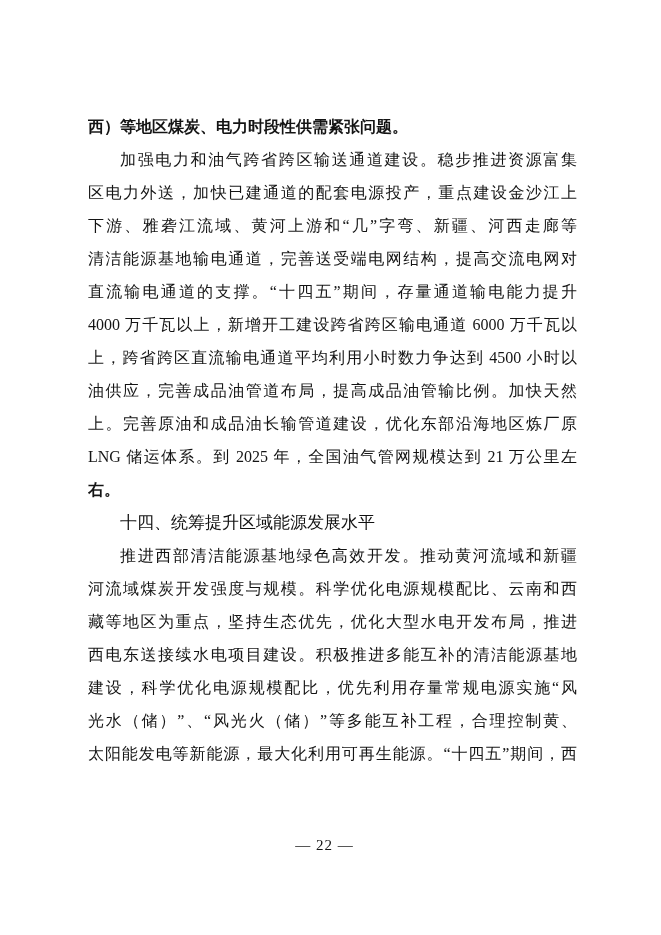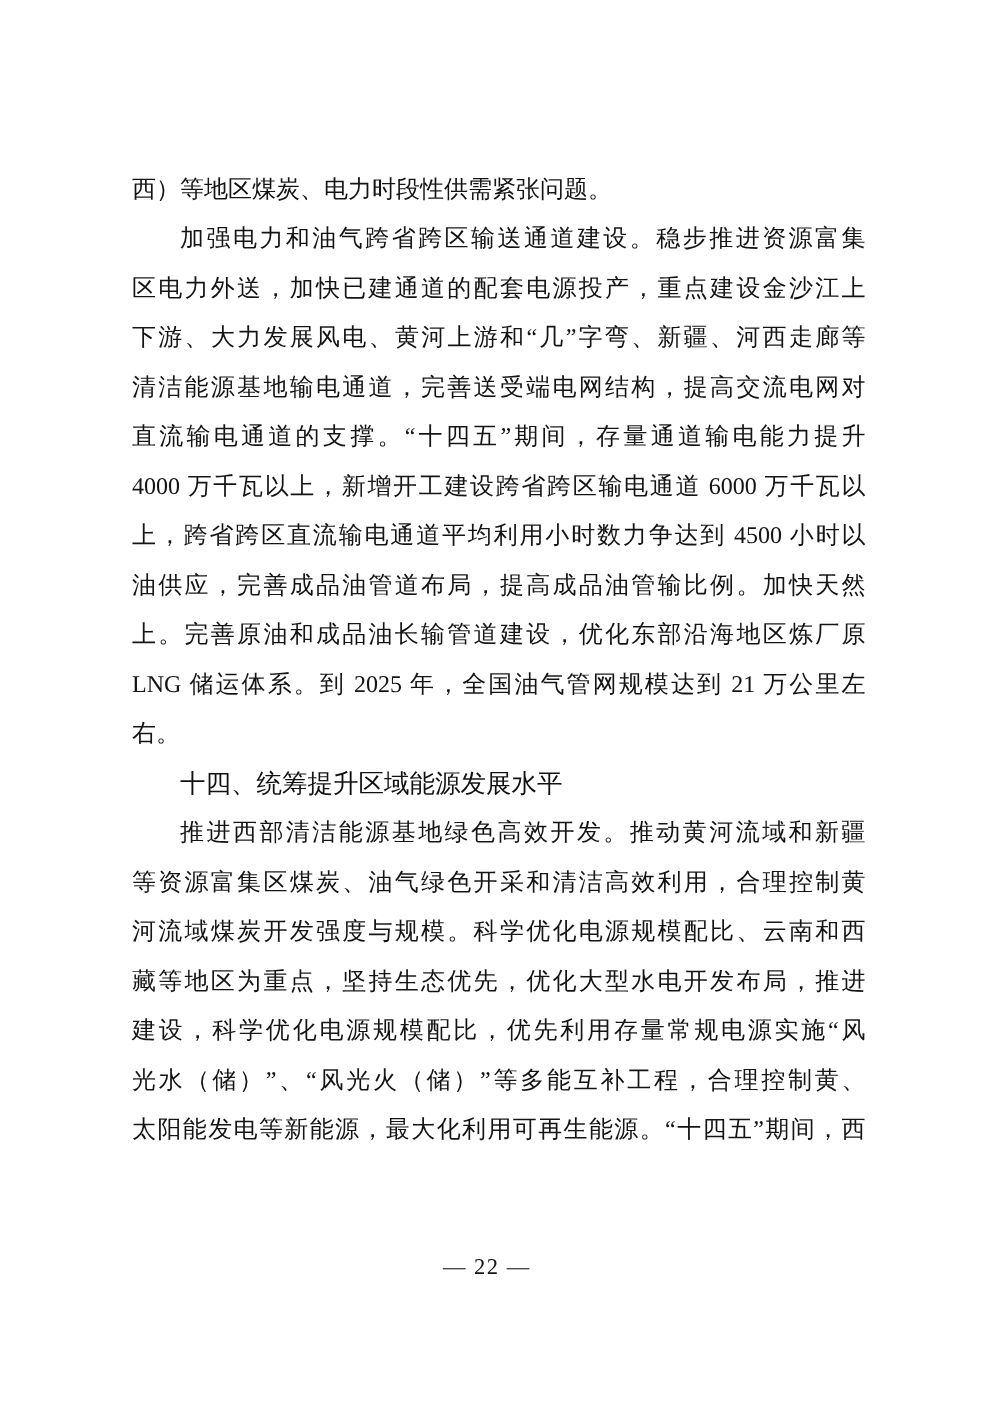--- a/index.html
+++ b/index.html
@@ -32,20 +32,21 @@
     white-space: nowrap;
     text-align: justify;
     text-align-last: justify;
     text-justify: inter-character;
     white-space: normal;
     overflow: hidden;
   }
   .line.para-end {
     text-align: left;
     text-align-last: left;
+    font-weight: bold;
   }
   .line.lead {
     text-indent: 32px;
   }
   .lead-bold {
     font-weight: normal;
   }
   .heading {
     margin: 0;
     padding: 0;
@@ -75,38 +76,38 @@
 <body>
 
 <div class="page">
   <main class="textblock">
 
     <p class="line para-end">西）等地区煤炭、电力时段性供需紧张问题。</p>
 
     <div class="para">
       <p class="line lead"><span class="lead-bold">加强电力和油气跨省跨区输送通道建设。</span><span>稳步推进资源富集</span></p>
       <p class="line">区电力外送，加快已建通道的配套电源投产，重点建设金沙江上</p>
-      <p class="line">下游、大力发展风电、黄河上游和“几”字弯、新疆、河西走廊等</p>
+      <p class="line">下游、雅砻江流域、黄河上游和“几”字弯、新疆、河西走廊等</p>
       <p class="line">清洁能源基地输电通道，完善送受端电网结构，提高交流电网对</p>
       <p class="line">直流输电通道的支撑。“十四五”期间，存量通道输电能力提升</p>
       <p class="line">4000 万千瓦以上，新增开工建设跨省跨区输电通道 6000 万千瓦以</p>
       <p class="line">上，跨省跨区直流输电通道平均利用小时数力争达到 4500 小时以</p>
       <p class="line">油供应，完善成品油管道布局，提高成品油管输比例。加快天然</p>
       <p class="line">上。完善原油和成品油长输管道建设，优化东部沿海地区炼厂原</p>
       <p class="line">LNG 储运体系。到 2025 年，全国油气管网规模达到 21 万公里左</p>
       <p class="line para-end">右。</p>
     </div>
 
     <h2 class="heading">十四、统筹提升区域能源发展水平</h2>
 
     <div class="para">
       <p class="line lead"><span class="lead-bold">推进西部清洁能源基地绿色高效开发。</span><span>推动黄河流域和新疆</span></p>
-      <p class="line">等资源富集区煤炭、油气绿色开采和清洁高效利用，合理控制黄</p>
       <p class="line">河流域煤炭开发强度与规模。科学优化电源规模配比、云南和西</p>
       <p class="line">藏等地区为重点，坚持生态优先，优化大型水电开发布局，推进</p>
+      <p class="line">西电东送接续水电项目建设。积极推进多能互补的清洁能源基地</p>
       <p class="line">建设，科学优化电源规模配比，优先利用存量常规电源实施“风</p>
       <p class="line">光水（储）”、“风光火（储）”等多能互补工程，合理控制黄、</p>
       <p class="line">太阳能发电等新能源，最大化利用可再生能源。“十四五”期间，西</p>
     </div>
 
   </main>
 
   <footer class="pageno">— 22 —</footer>
 </div>
 

